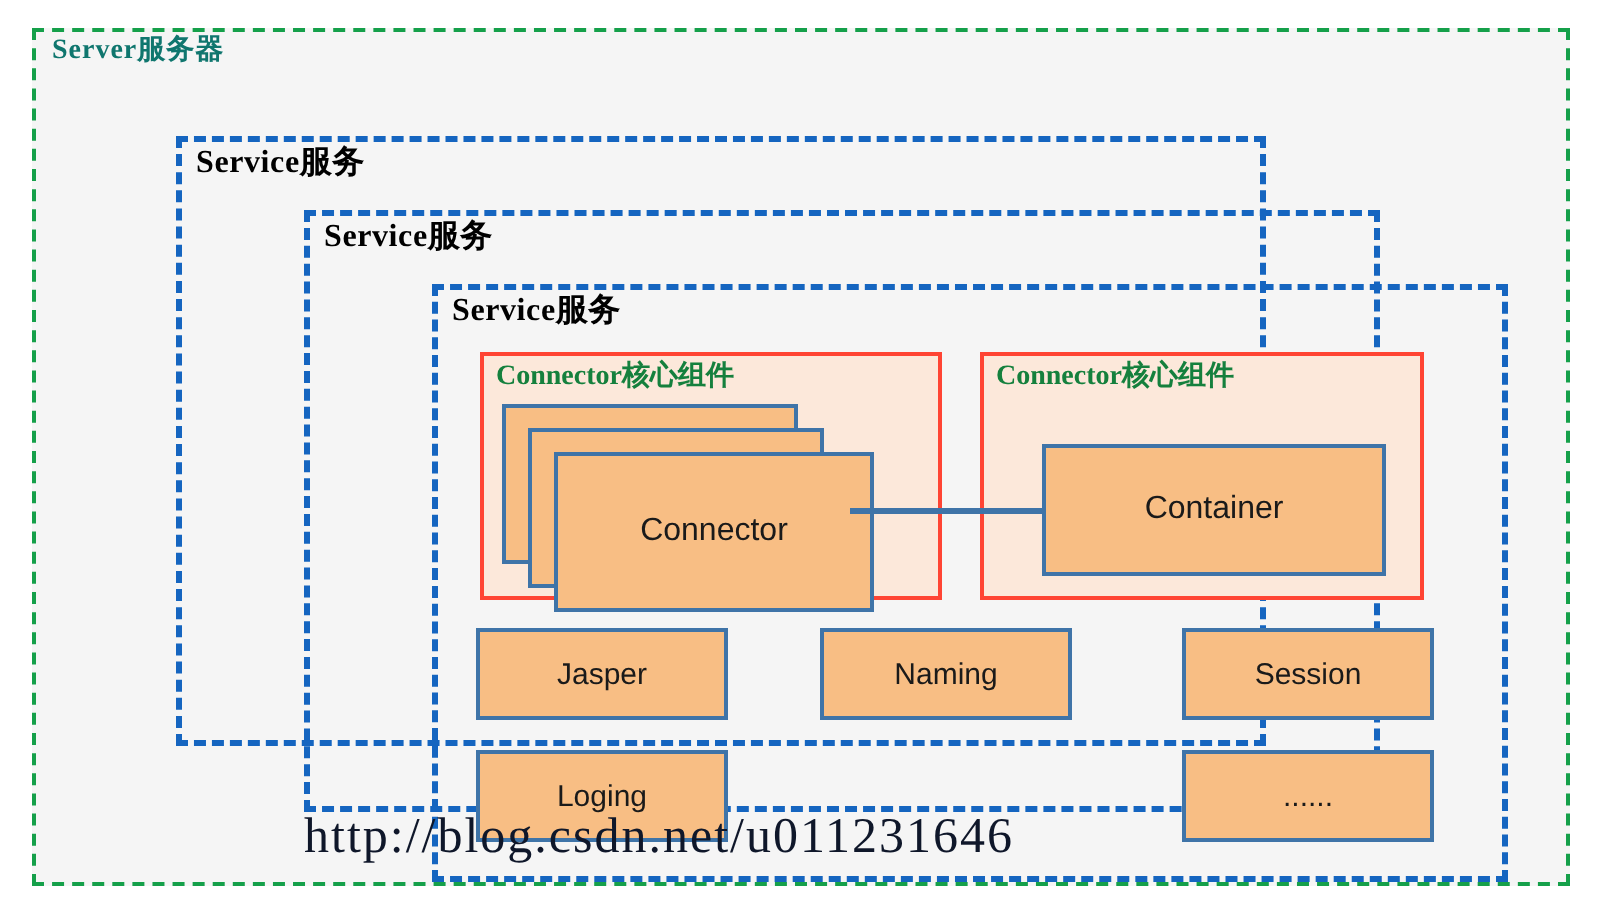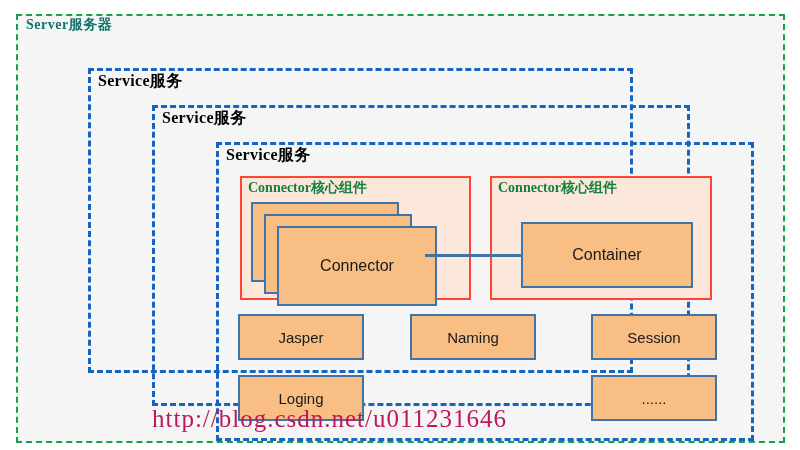--- a/index.html
+++ b/index.html
@@ -122,21 +122,21 @@
   .f-c2 { left: 410px; }
   .f-c3 { left: 579px; margin-left: 12px; }
   .f-r1 { top: 314px; }
   .f-r2 { top: 375px; }
 
   
   .watermark {
     position: absolute;
     left: 152px;
     top: 405px;
-    color: #be185d;
+    color: #0f172a;
     font-family: "Liberation Serif", "DejaVu Serif", serif;
     font-size: 25px;
     letter-spacing: 1px;
     white-space: nowrap;
     pointer-events: none;
   }
 </style>
 </head>
 <body>
 

